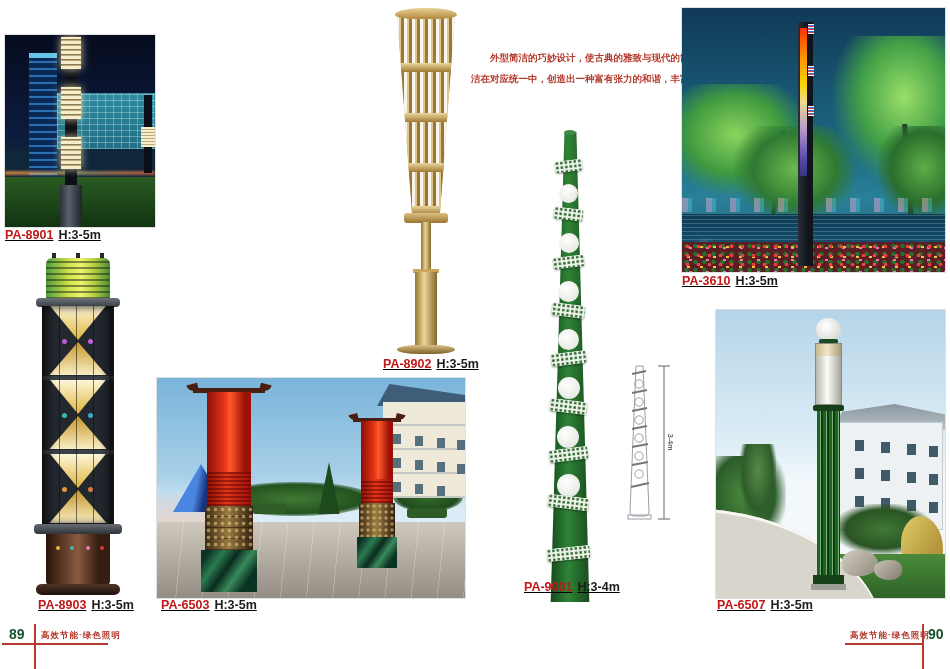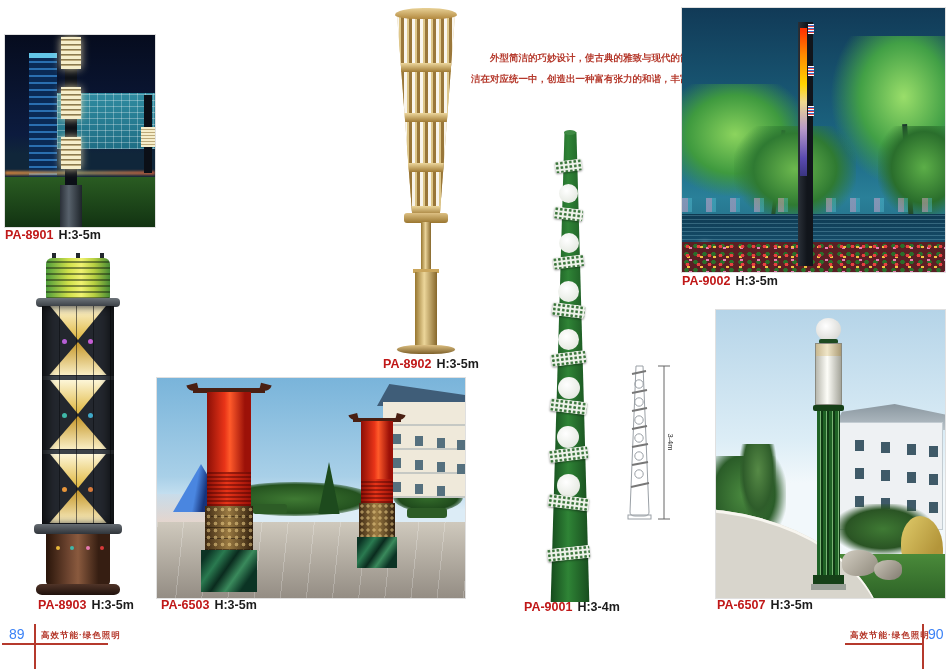--- a/index.html
+++ b/index.html
@@ -1,21 +1,21 @@
 <!DOCTYPE html>
 <html><head>
 <meta charset="utf-8">
 <style>
   html,body{margin:0;padding:0;background:#fff;}
   .page{position:relative;width:950px;height:669px;background:#ffffff;overflow:hidden;
         font-family:"Liberation Sans",sans-serif;}
   .photo{position:absolute;overflow:hidden;box-shadow:0 0 0 1px rgba(0,0,0,.12);}
   .render{position:absolute;overflow:visible;}
   .render *, .photo *{position:absolute;}
-  .plabel{position:absolute;font-size:12.5px;font-weight:bold;white-space:nowrap;}
+  .plabel{position:absolute;font-size:12.5px;font-weight:bold;white-space:nowrap;text-decoration:underline;}
   .plabel .code{color:#c01818;}
   .plabel .hh{color:#1c1c1c;margin-left:5px;font-weight:600;}
 
   
   #intro{position:absolute;left:471px;top:47px;width:202px;color:#b5392c;
          font-size:9.5px;font-weight:bold;line-height:21px;}
   #intro .ln{white-space:nowrap;}
   #intro .ln:first-child{padding-left:19px;}
 
   
@@ -234,21 +234,21 @@
         background:linear-gradient(90deg,#b8b8ae,#fdfdf8 45%,#a5a59b);}
   #s9003 .cylb3{left:100px;top:34px;width:25px;height:12px;
         background:linear-gradient(90deg,#c8b890,#f0e6c8 45%,#ab9b75);}
   #s9003 .neck3{left:97px;top:95px;width:31px;height:6px;border-radius:2px;background:#164018;}
   #s9003 .cols3{left:101px;top:101px;width:23px;height:164px;
         background:repeating-linear-gradient(90deg,#1f6326 0 3px,#78b474 3px 4px,#0f3a14 4px 6px);}
   #s9003 .base3{left:97px;top:265px;width:31px;height:9px;background:#164018;}
   #s9003 .plin3{left:95px;top:274px;width:35px;height:6px;background:#9aa098;}
 
   
-  .pgnum{position:absolute;font-size:14px;font-weight:normal;color:#3b82f6;}
+  .pgnum{position:absolute;font-size:14px;font-weight:bold;color:#14532d;}
   .slogan{position:absolute;font-size:8.5px;font-weight:bold;color:#b5392c;letter-spacing:1px;white-space:nowrap;}
   .redline-h{position:absolute;height:2px;background:#b5392c;}
   .redline-v{position:absolute;width:2px;background:#b5392c;}
 </style>
 </head>
 <body>
 
 <div class="page">
 
   <div class="photo" id="s8901">
@@ -446,25 +446,25 @@
   </div>
   <div class="plabel" style="left:383px;top:357px">
     <span class="code">PA-8902</span><span class="hh">H:3-5m</span>
   </div>
   <div class="plabel" style="left:38px;top:598px">
     <span class="code">PA-8903</span><span class="hh">H:3-5m</span>
   </div>
   <div class="plabel" style="left:161px;top:598px">
     <span class="code">PA-6503</span><span class="hh">H:3-5m</span>
   </div>
-  <div class="plabel" style="left:524px;top:600px">
+  <div class="plabel" style="left:524px;top:580px">
     <span class="code">PA-9001</span><span class="hh">H:3-4m</span>
   </div>
   <div class="plabel" style="left:682px;top:274px">
-    <span class="code">PA-9002</span><span class="hh">H:3-5m</span>
+    <span class="code">PA-3610</span><span class="hh">H:3-5m</span>
   </div>
   <div class="plabel" style="left:717px;top:598px">
     <span class="code">PA-6507</span><span class="hh">H:3-5m</span>
   </div>
 
   <div class="pgnum" style="left:9px;top:626px">89</div>
   <div class="redline-v" style="left:34px;top:624px;height:45px"></div>
   <div class="slogan" style="left:41px;top:630px">高效节能·绿色照明</div>
   <div class="redline-h" style="left:2px;top:643px;width:106px"></div>
 

